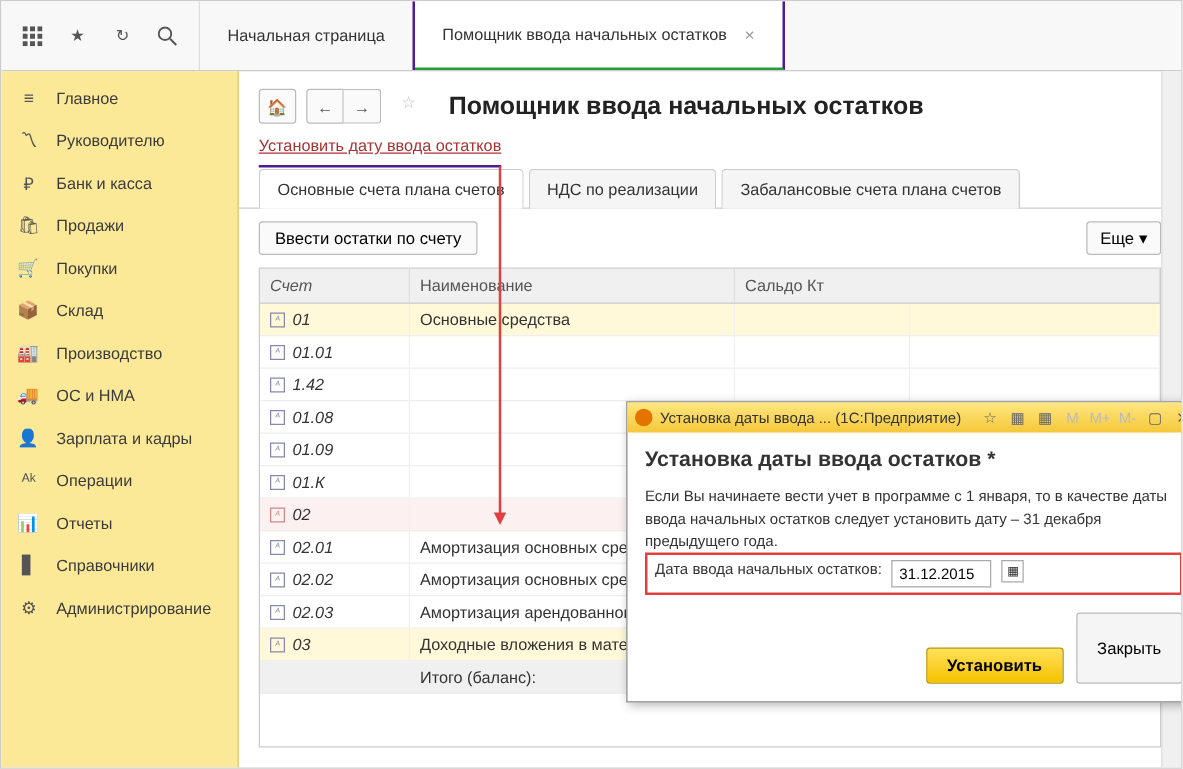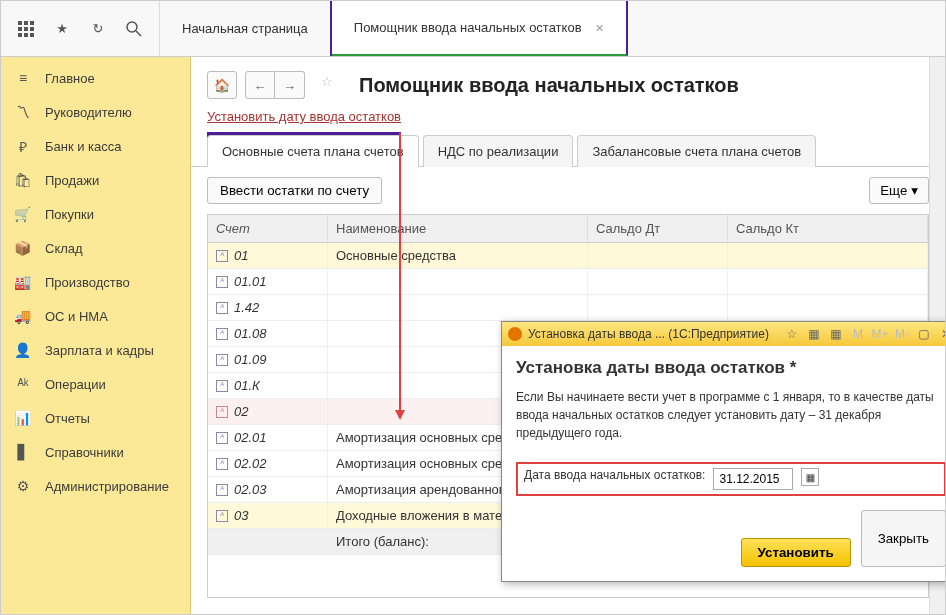--- a/index.html
+++ b/index.html
@@ -23,21 +23,21 @@
 .main { flex: 1; display: flex; flex-direction: column; overflow: hidden; position: relative; }
 .header-row { display: flex; align-items: center; gap: 8px; padding: 14px 16px 6px; }
 .btn-icon { width: 30px; height: 28px; border: 1px solid #bbb; border-radius: 3px; background: #fafafa; display: flex; align-items: center; justify-content: center; cursor: pointer; color: #555; }
 .btn-group { display: flex; }
 .btn-group .btn-icon:first-child { border-radius: 3px 0 0 3px; }
 .btn-group .btn-icon:last-child { border-radius: 0 3px 3px 0; border-left: none; }
 .star-big { width: 22px; height: 22px; margin: 0 8px; color: #bbb; }
 .page-title { font-size: 20px; font-weight: bold; color: #222; }
 
 .link-red { padding: 4px 16px 10px; }
-.link-red a { color: #a83232; text-decoration: underline; border-bottom: 6px solid #4c1d95; padding-bottom: 8px; }
+.link-red a { color: #a83232; text-decoration: underline; border-bottom: 2px solid #4c1d95; padding-bottom: 8px; }
 
 .tabs-row { display: flex; gap: 4px; padding: 0 16px; border-bottom: 1px solid #ccc; }
 .content-tab { padding: 8px 14px; border: 1px solid #ccc; border-bottom: none; border-radius: 4px 4px 0 0; background: #f5f5f5; cursor: pointer; position: relative; top: 1px; }
 .content-tab.active { background: #fff; font-weight: normal; }
 
 .toolbar-row { display: flex; justify-content: space-between; padding: 10px 16px; }
 .btn-outline { border: 1px solid #bbb; border-radius: 3px; background: #fafafa; padding: 5px 12px; cursor: pointer; }
 .btn-more { border: 1px solid #bbb; border-radius: 3px; background: #fafafa; padding: 5px 10px; display: flex; align-items: center; gap: 4px; cursor: pointer; }
 
 .table { flex: 1; overflow: auto; margin: 0 16px 16px; border: 1px solid #ccc; }
@@ -56,21 +56,21 @@
 .row-ic.red { border-color: #c88; color: #c88; }
 
 
 .dialog { position: absolute; left: 310px; top: 264px; width: 460px; background: #fff; border: 1px solid #888; box-shadow: 2px 2px 8px rgba(0,0,0,0.3); z-index: 10; }
 .dlg-title { background: linear-gradient(#ffe680, #f5c83a); padding: 4px 6px; display: flex; align-items: center; gap: 6px; font-size: 12px; }
 .dlg-title .t-ic { width: 14px; height: 14px; background: #e37400; border-radius: 50%; display: inline-block; }
 .dlg-title .spacer { flex: 1; }
 .dlg-title .win-ic { width: 16px; height: 16px; display: flex; align-items: center; justify-content: center; cursor: pointer; font-size: 12px; color: #666; }
 .dlg-body { padding: 12px 14px 14px; }
 .dlg-h { font-size: 17px; font-weight: bold; margin-bottom: 10px; }
-.dlg-text { font-size: 12px; line-height: 1.5; margin-bottom: 20px; }
+.dlg-text { font-size: 12px; line-height: 1.5; margin-bottom: 0; }
 .dlg-field { display: flex; align-items: flex-start; gap: 8px; border: 2px solid #e04040; padding: 4px 6px; margin-bottom: 14px; }
 .dlg-field label { font-size: 12px; }
 .dlg-field input { width: 80px; padding: 3px 5px; border: 1px solid #aaa; background: #fff; font-size: 12px; }
 .dlg-field .cal { width: 18px; height: 18px; border: 1px solid #aaa; display: flex; align-items: center; justify-content: center; cursor: pointer; font-size: 10px; }
 .dlg-btns { display: flex; justify-content: flex-end; gap: 10px; align-items: flex-end; }
 .btn-primary { background: linear-gradient(#ffe15a, #f5c200); border: 1px solid #b89400; padding: 6px 16px; font-weight: bold; border-radius: 3px; cursor: pointer; }
 .btn-sec { background: #f5f5f5; border: 1px solid #bbb; padding: 20px 16px; border-radius: 3px; cursor: pointer; }
 
 
 .red-arrow { position: absolute; left: 398px; top: 132px; width: 2px; height: 282px; background: #e04040; z-index: 20; }
@@ -201,21 +201,20 @@
       <button class="btn-more">
           <span>Еще</span>
           <span>▾</span>
         </button>
     </div>
 
     <div class="table">
       <div class="thead">
         <div class="th c-acc">Счет</div>
         <div class="th c-name">Наименование</div>
-        <div class="th c-dt">Сальдо Дт</div>
         <div class="th c-kt">Сальдо Кт</div>
       </div>
       <div id="tbody">
           <div class="trow grp">
             <div class="td c-acc">
               <span class="row-ic">ᴬ</span>
               <span>01</span>
             </div>
             <div class="td c-name">Основные средства</div>
             <div class="td c-dt"></div>

